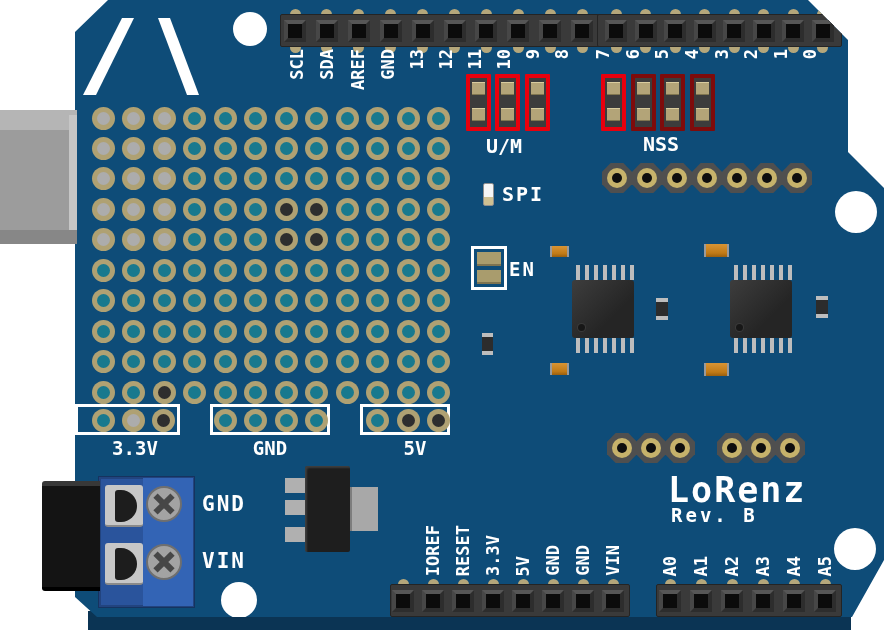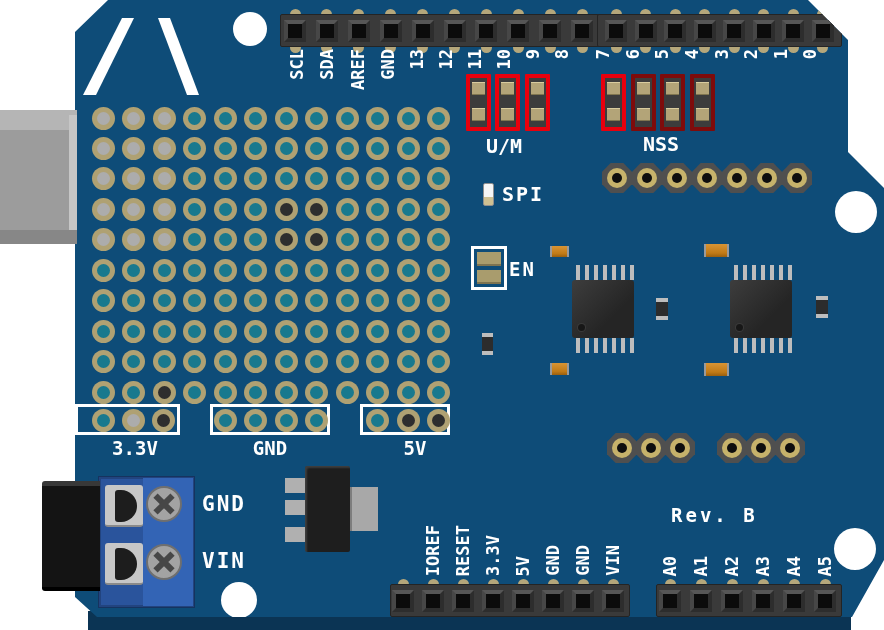--- a/index.html
+++ b/index.html
@@ -760,20 +760,21 @@
     </div>
     <div class="hlabel" style="left:202px;top:492px;font-size:21px;letter-spacing:2px;">GND</div>
     <div class="hlabel" style="left:202px;top:549px;font-size:21px;letter-spacing:2px;">VIN</div>
 
     <div class="reg-leg" style="top:478px;"></div>
     <div class="reg-leg" style="top:500px;"></div>
     <div class="reg-leg" style="top:527px;"></div>
     <div class="reg-body"></div>
     <div class="reg-tab"></div>
 
+    <div class="brand">LoRenz</div>
     <div class="brand-rev">Rev. B</div>
   </div>
 
   <div class="usb">
     <div class="usb-top"></div>
     <div class="usb-lip"></div>
     <div class="usb-bot"></div>
   </div>
   <div class="jack"></div>
 </div>

